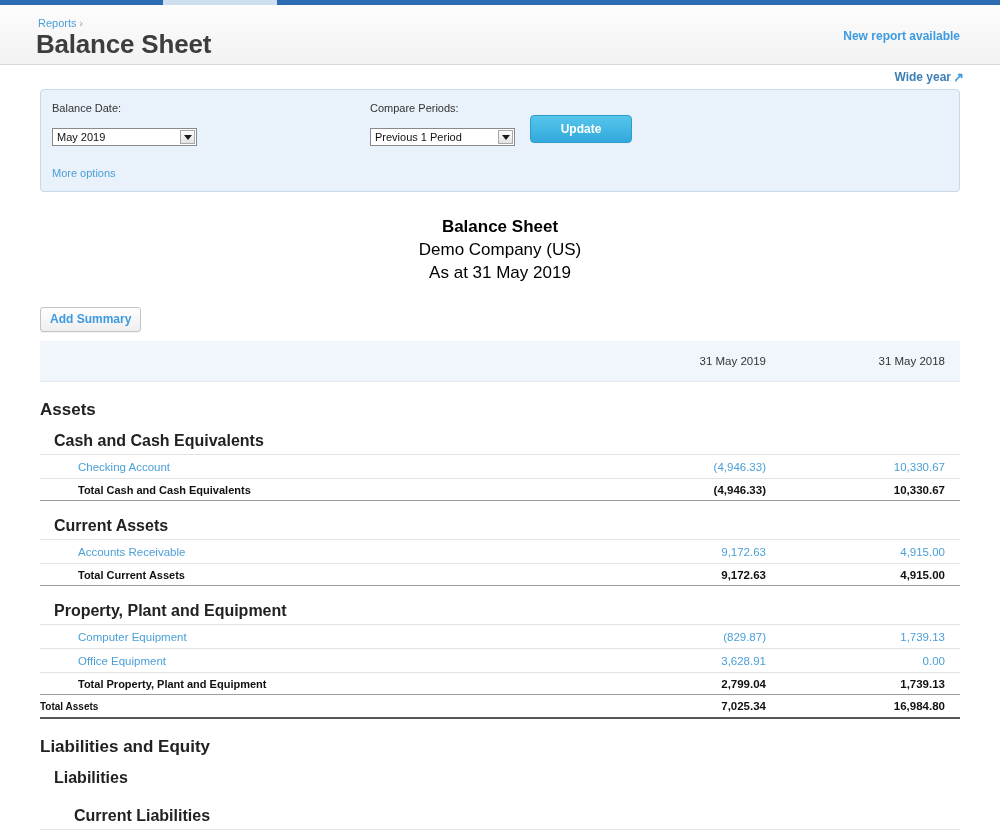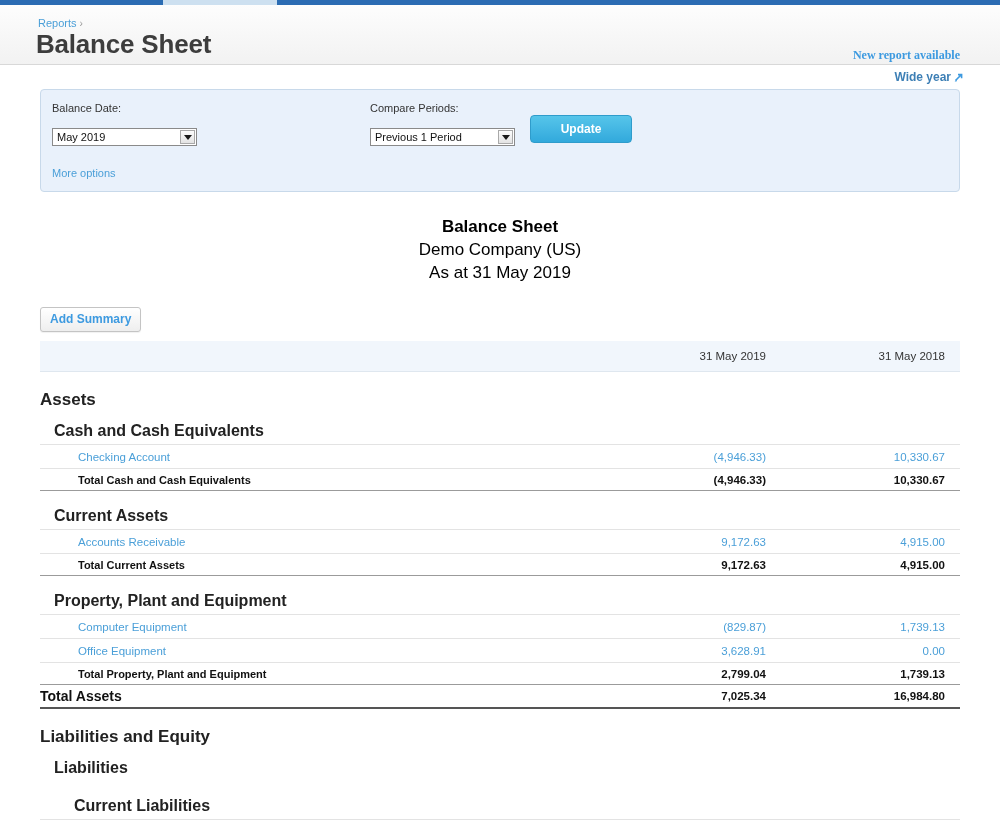--- a/index.html
+++ b/index.html
@@ -62,27 +62,26 @@
     left: 36px;
     top: 24px;
     font-size: 26px;
     font-weight: bold;
     color: #3d3d3d;
     letter-spacing: -0.2px;
   }
   .new-report {
     position: absolute;
     right: 40px;
-    top: 43px;
+    top: 24px;
     font-size: 12px;
     font-weight: bold;
     color: #3d9ae0;
     text-decoration: none;
     cursor: pointer;
-    font-family: Liberation Serif, serif;
   }
 
   
   .wideview-row {
     position: relative;
     height: 24px;
   }
   .wideview {
     position: absolute;
     right: 36px;
@@ -240,21 +239,21 @@
   .report .val {
     text-align: right;
     white-space: nowrap;
     font-size: 11.5px;
   }
   .report .v1 { padding-right: 24px; }
   .report .v2 { padding-right: 15px; }
 
   tr.head-row td {
     background: #f1f6fc;
-    height: 30px;
+    height: 40px;
     font-size: 11.5px;
     color: #333;
     border-bottom: 1px solid #dfe7ef;
   }
 
   tr.section-title td {
     font-size: 17px;
     font-weight: bold;
     color: #222;
     padding-top: 18px;
@@ -288,21 +287,21 @@
     height: 21px;
     font-size: 11px;
     font-weight: bold;
     color: #111;
     border-bottom: 1px solid #9b9b9b;
   }
   tr.total-row td.lbl { padding-left: 38px; }
 
   tr.grand-total td {
     height: 22px;
-    font-size: 14px;
+    font-size: 10px;
     font-weight: bold;
     color: #111;
     border-top: 1px solid #9b9b9b;
     border-bottom: 2px solid #555;
   }
   tr.grand-total td.lbl { padding-left: 0px; }
 
   tr.spacer td { height: 11px; }
 </style>
 </head>

